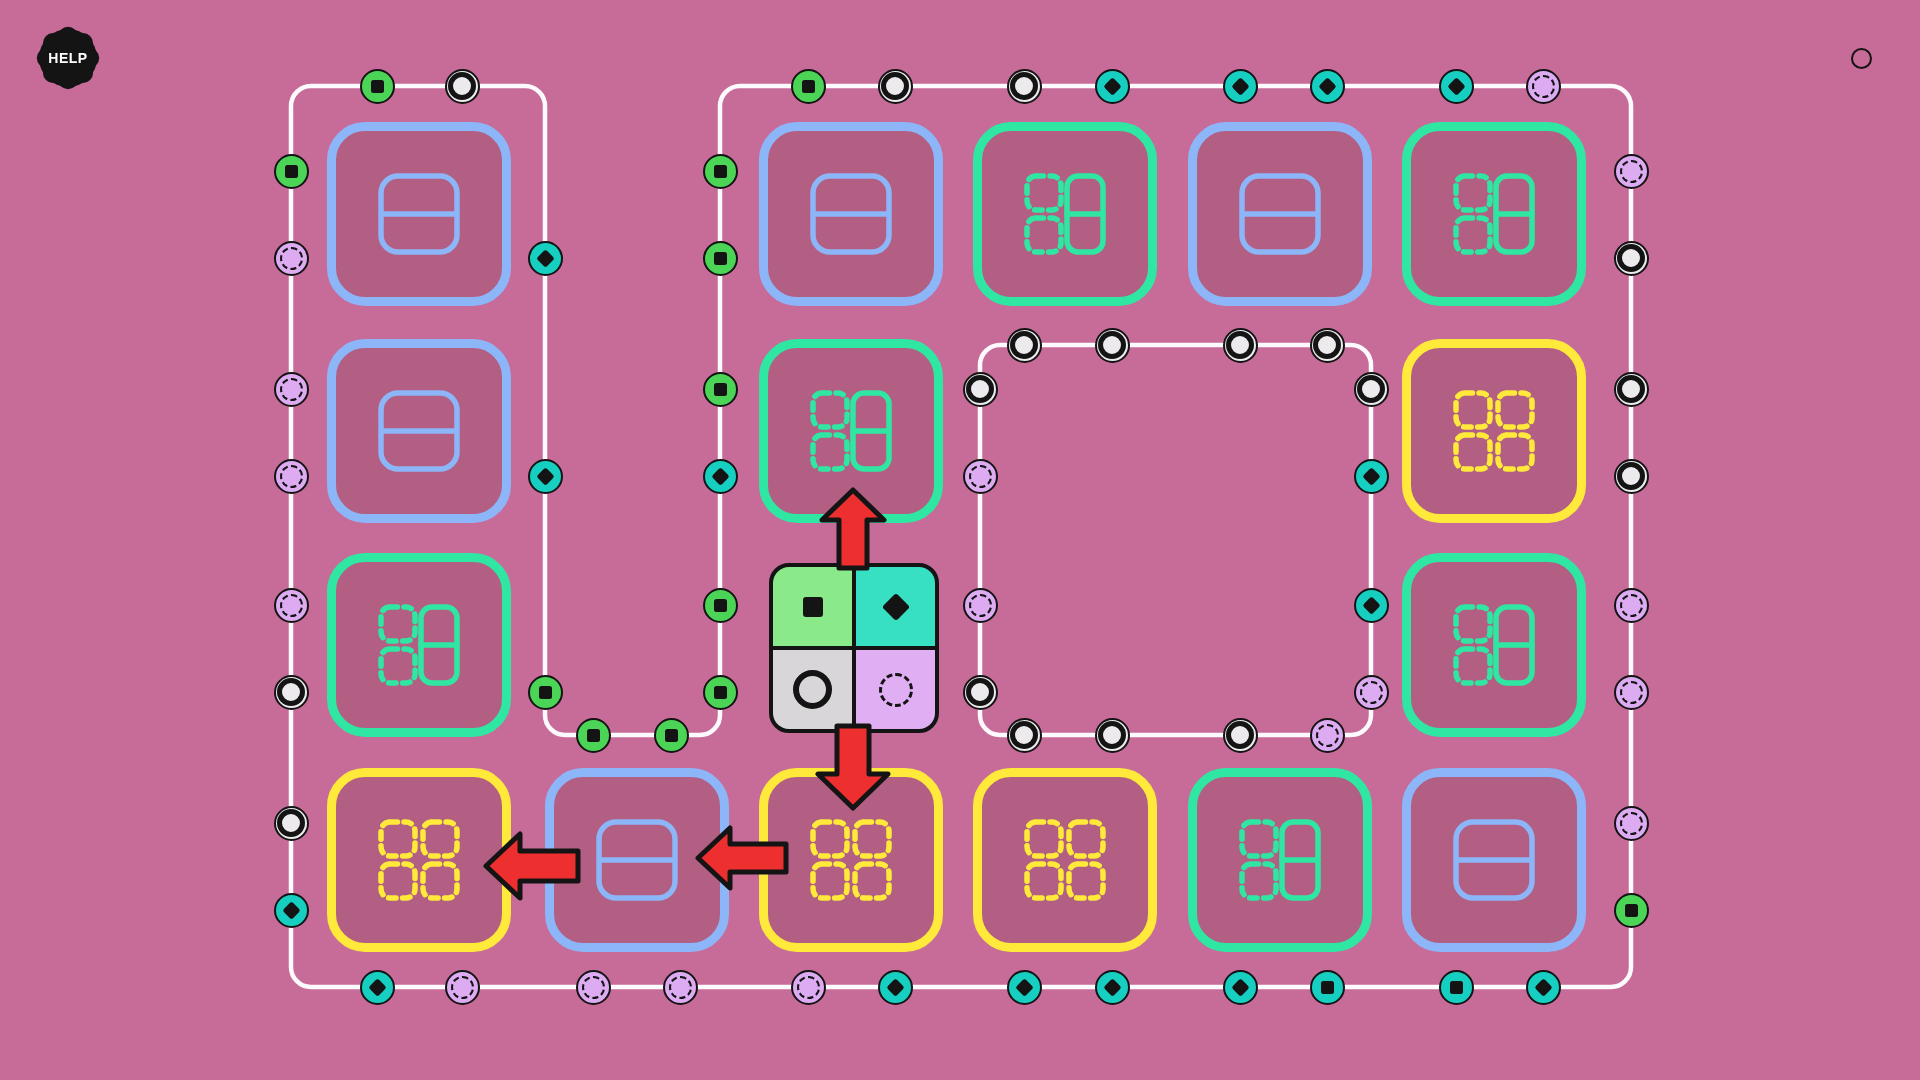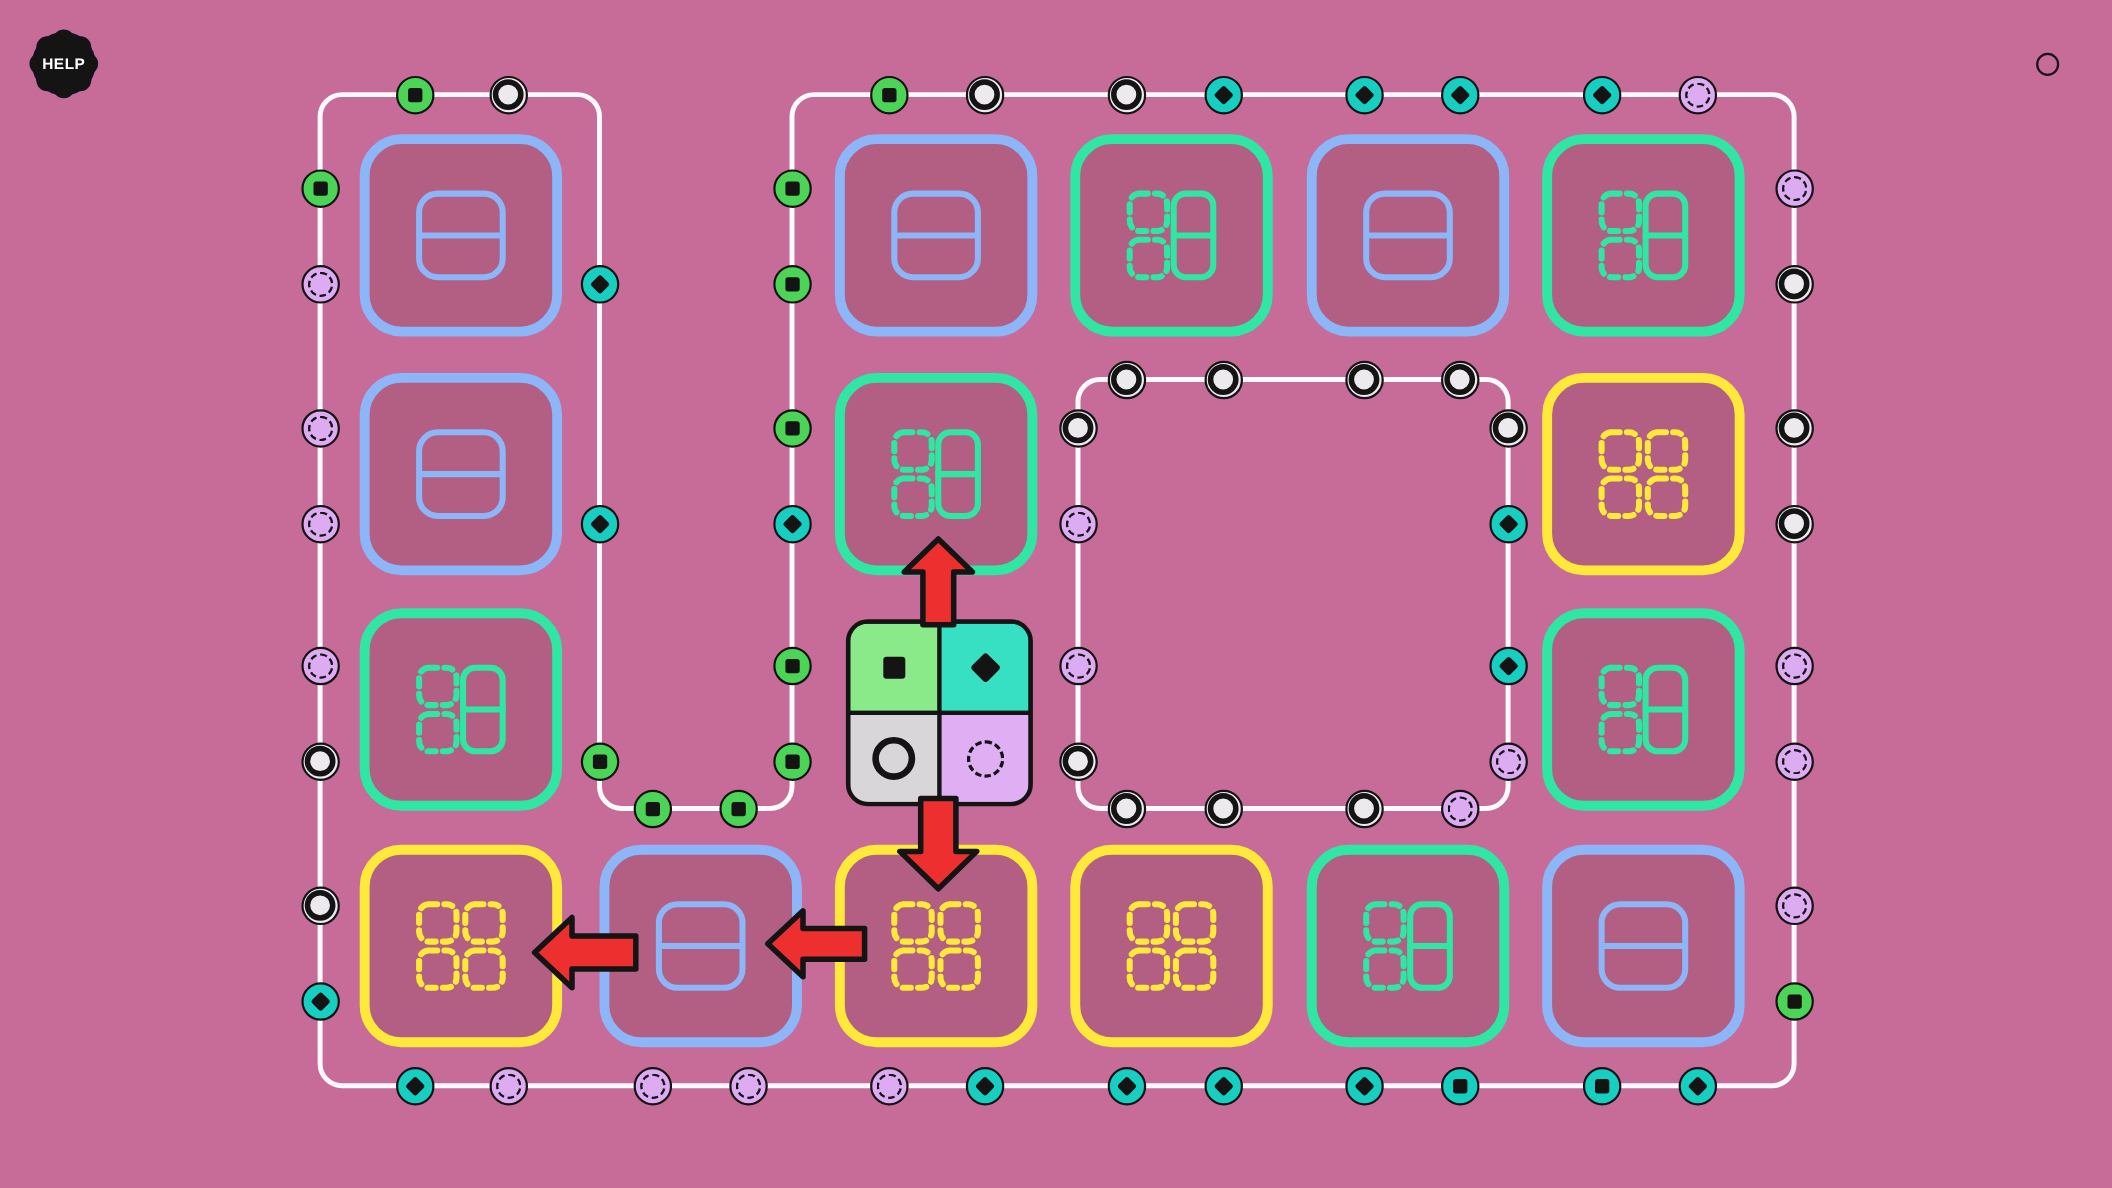--- a/index.html
+++ b/index.html
@@ -28,21 +28,21 @@
 
   .player{position:absolute;display:grid;grid-template-columns:1fr 1fr;grid-template-rows:1fr 1fr;
           gap:4px;background:var(--ink,#141414);border:4px solid var(--ink,#141414);
           border-radius:20px;overflow:hidden}
   .q{display:flex;align-items:center;justify-content:center}
   .q-square::after{content:"";width:20px;height:20px;background:var(--ink,#141414);border-radius:3px}
   .q-diamond::after{content:"";width:20px;height:20px;background:var(--ink,#141414);border-radius:3px;transform:rotate(45deg)}
   .q-ring::after{content:"";width:27px;height:27px;border:6.5px solid var(--ink,#141414);border-radius:50%}
   .q-dashed::after{content:"";width:28px;height:28px;border:3px dashed var(--ink,#141414);border-radius:50%}
 
-  .help{position:absolute;left:26px;top:26px;width:64px;height:64px;cursor:pointer}
+  .help{position:absolute;left:36px;top:26px;width:64px;height:64px;cursor:pointer}
   .burst{position:absolute;inset:7px;background:var(--ink,#141414);border-radius:10px}
   .burst.b2{transform:rotate(45deg)}
   .help-core{position:absolute;inset:3px;background:var(--ink,#141414);border-radius:50%}
   .help-label{position:absolute;inset:0;display:flex;align-items:center;justify-content:center;
               color:#ffffff;font-size:14px;font-weight:700;letter-spacing:.5px}
 
   .menu-ring{position:absolute;left:1851px;top:48px;width:21px;height:21px;
              border:2.5px solid var(--ink,#141414);border-radius:50%;cursor:pointer}
 </style>
 </head>

